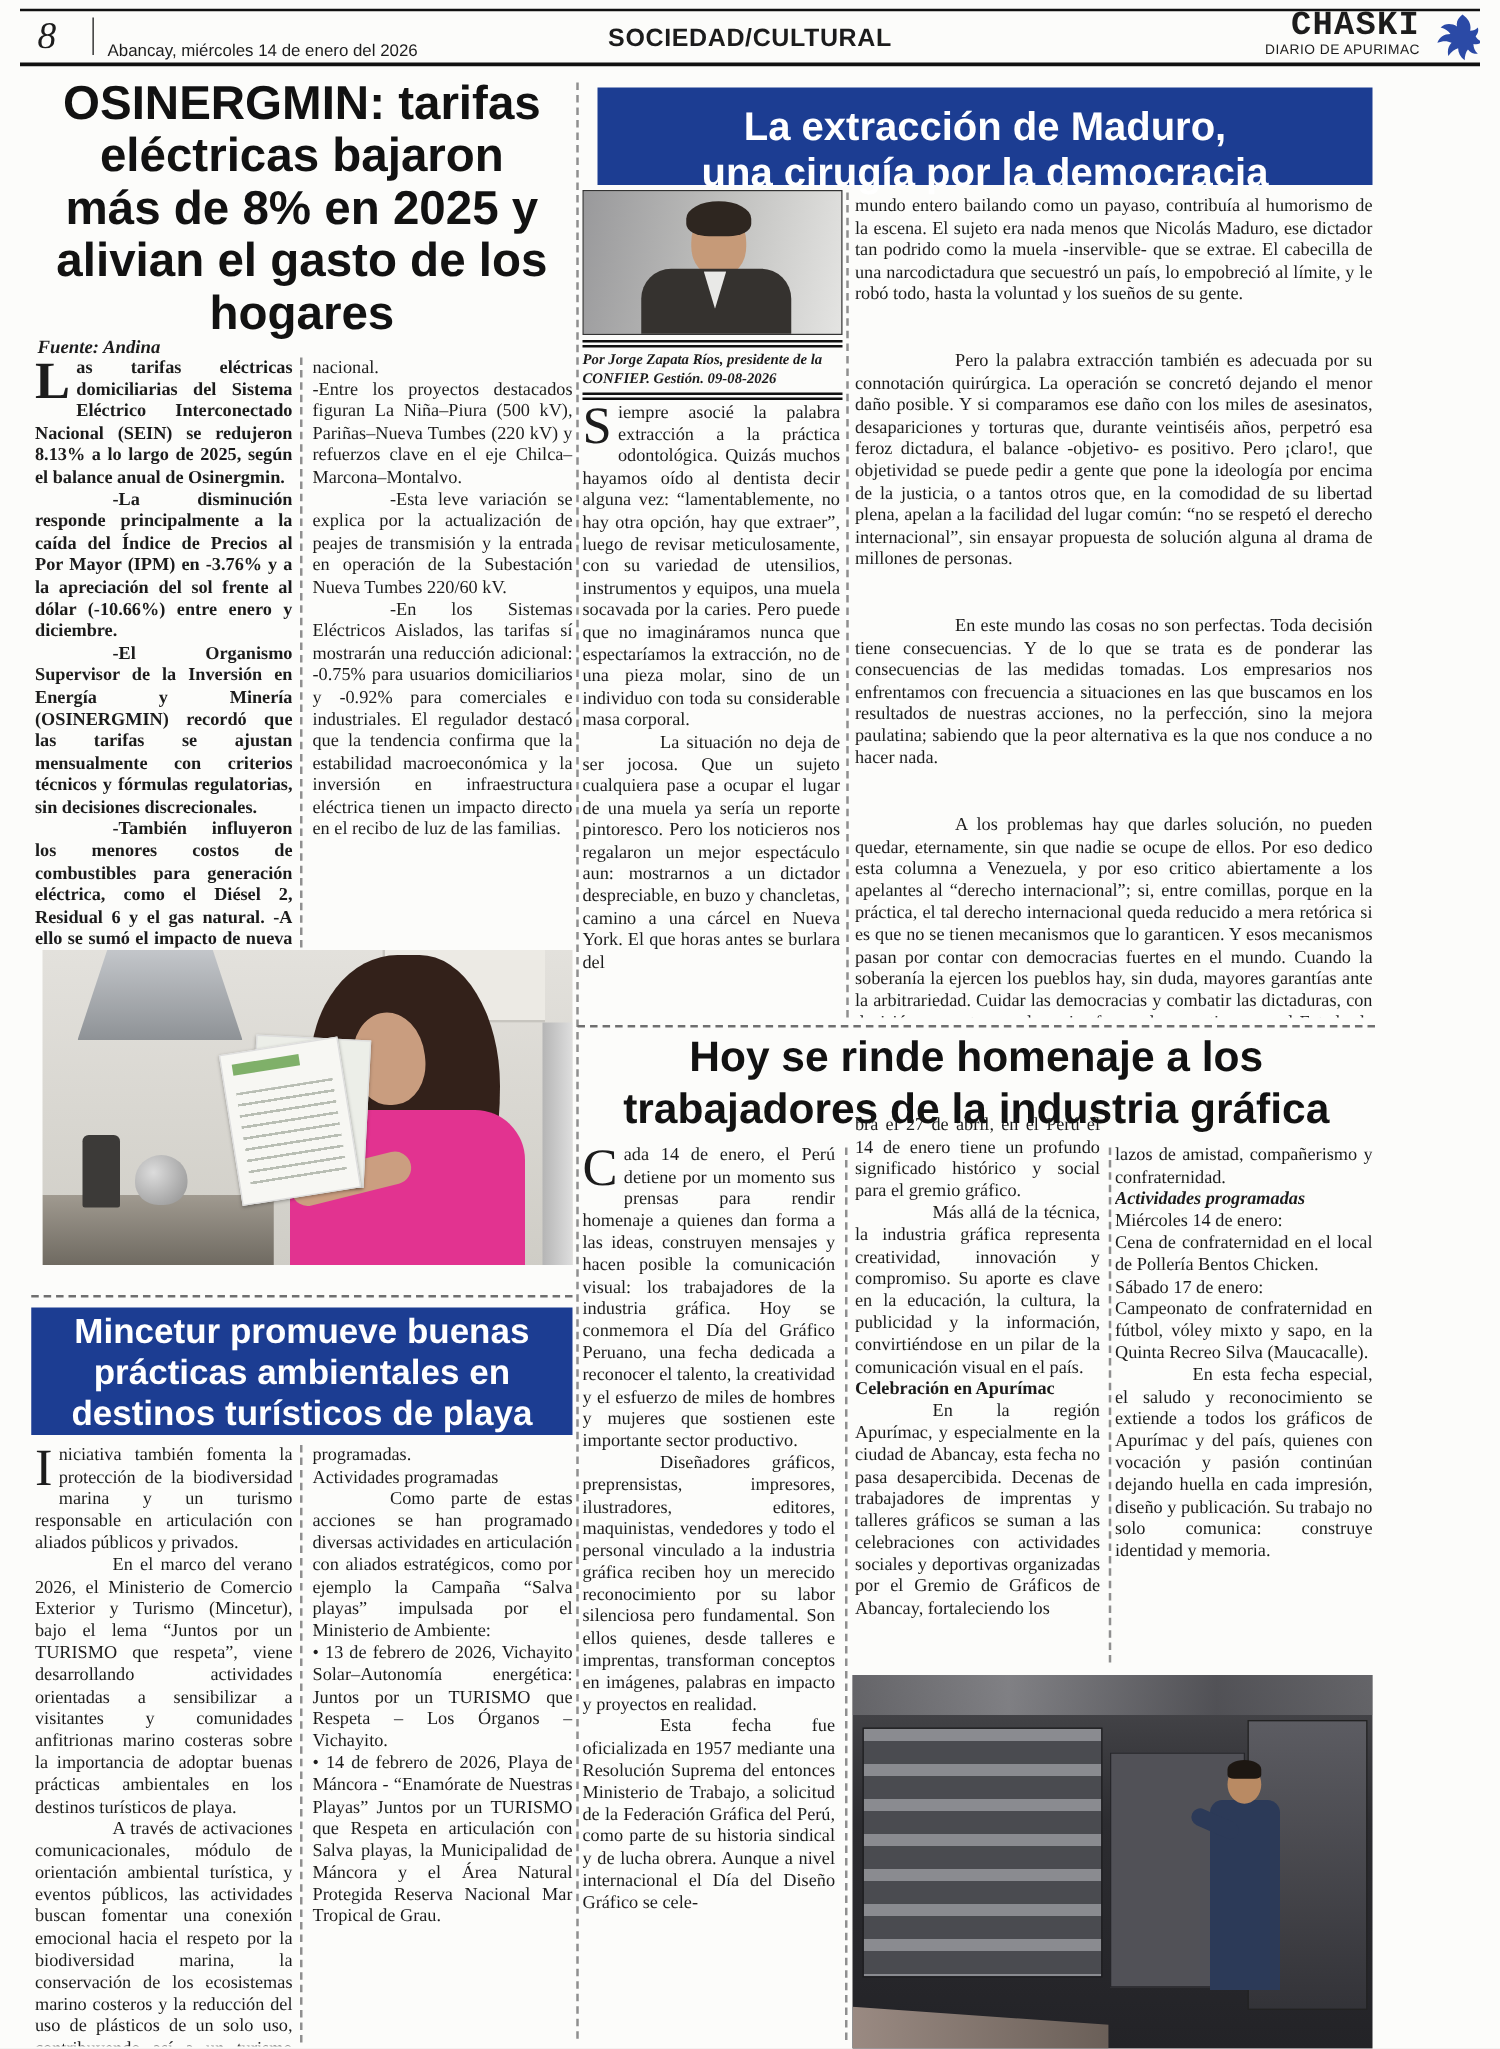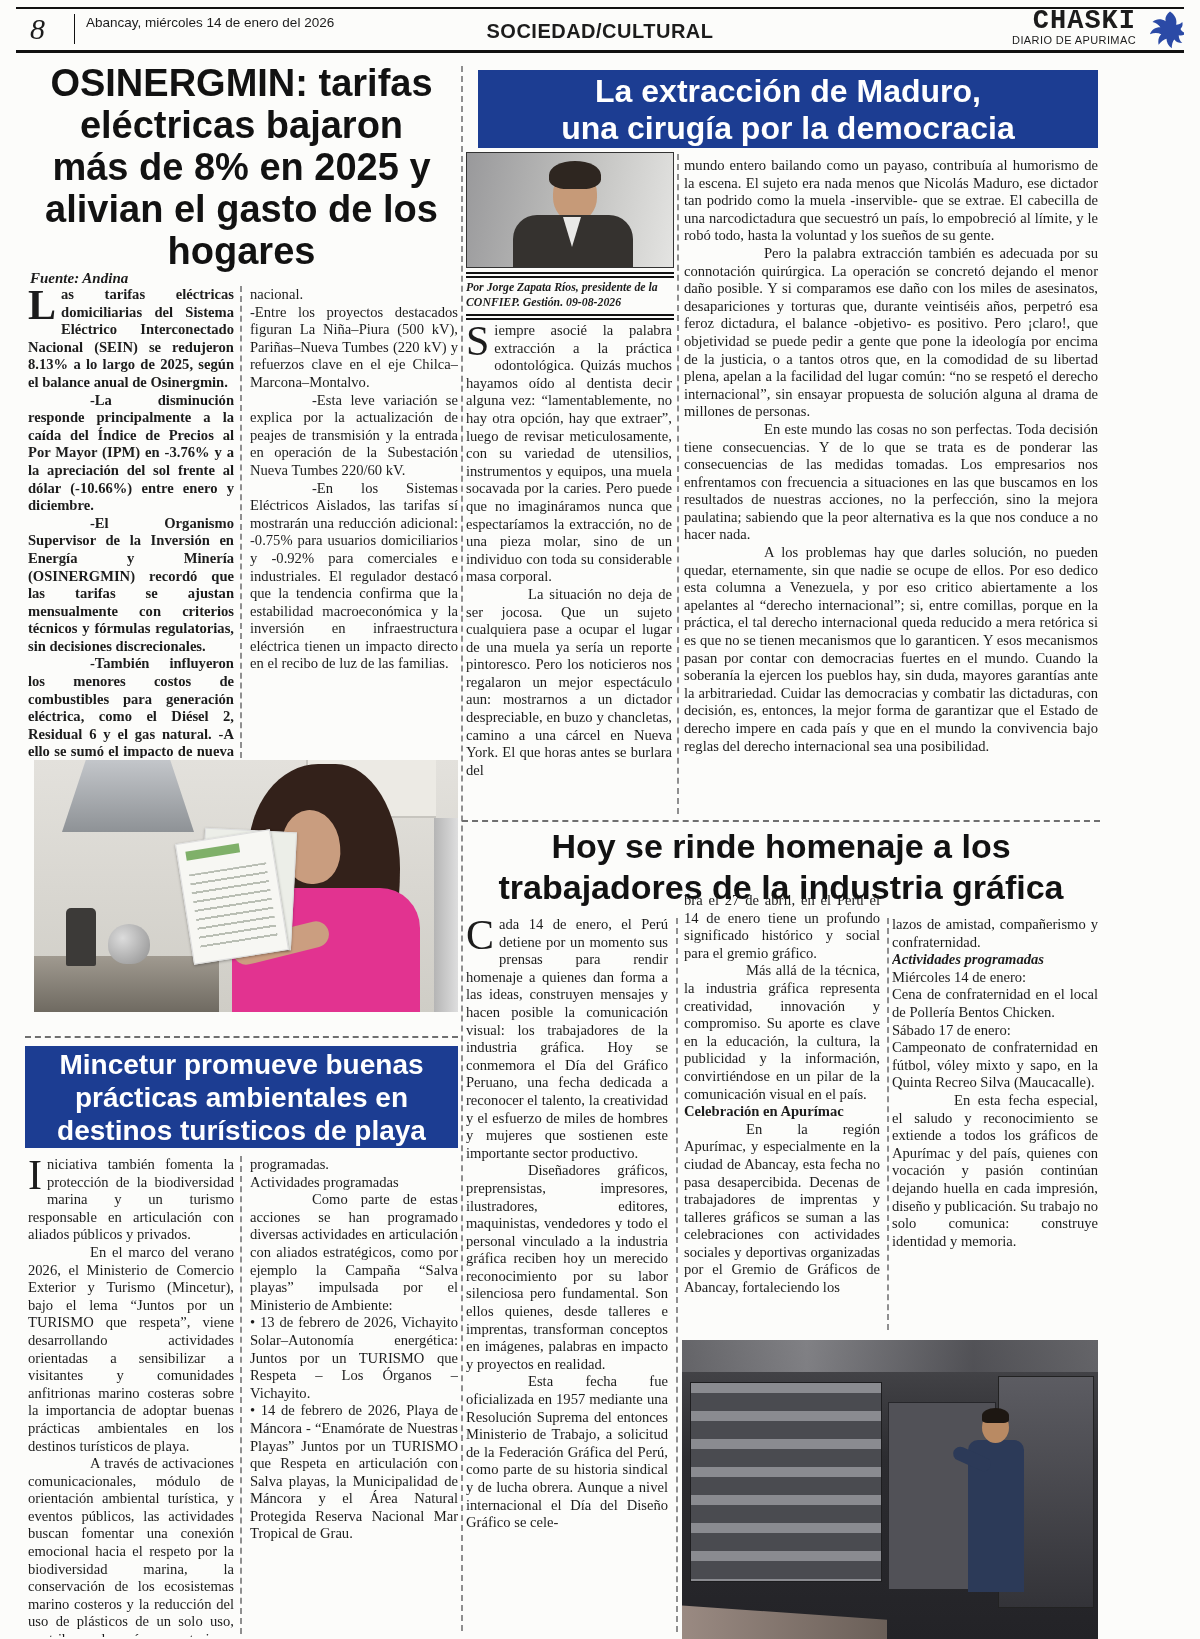--- a/index.html
+++ b/index.html
@@ -8,53 +8,53 @@
     position: relative; width: 1200px; height: 1639px;
     background: #fcfcfa; margin: 0 auto; overflow: hidden;
     font-family: "Liberation Serif", serif; color: #1c1c1c;
   }
   
   .rule { position:absolute; background:#111; }
   .rule-top   { left:16px; right:16px; top:7px;  height:2px; }
   .rule-bot   { left:16px; right:16px; top:50px; height:3px; }
   .pageno { position:absolute; left:30px; top:12px; font-style:italic; font-size:30px; }
   .hdr-vline { position:absolute; left:74px; top:14px; width:1px; height:30px; background:#111; }
-  .hdr-date { position:absolute; left:86px; top:15px; font-family:"Liberation Sans",sans-serif; font-size:13.5px; }
+  .hdr-date { position:absolute; left:86px; top:33px; font-family:"Liberation Sans",sans-serif; font-size:13.5px; }
   .hdr-section { position:absolute; left:50%; transform:translateX(-50%); top:20px;
     font-family:"Liberation Sans",sans-serif; font-weight:bold; font-size:20px; letter-spacing:.5px; }
   .masthead { position:absolute; right:64px; top:8px; text-align:right; }
   .m-title { font-family:Liberation Mono, monospace; font-weight:800; font-size:27px; letter-spacing:1px; line-height:26px; }
   .m-sub   { font-family:"Liberation Sans",sans-serif; font-size:11px; letter-spacing:.4px; }
   .bird { position:absolute; right:16px; top:8px; width:42px; height:42px; color:var(--bird-blue,#2b4aa6); }
 
   
   .col { position:absolute; overflow:hidden; font-size:14.6px; line-height:17.6px;
          text-align:justify; hyphens:auto; }
   .col p { margin:0; }
   .col p.ind { text-indent:62px; }
-  .wide p.ind { text-indent:80px; }
+  .wide p.ind { text-indent:80px;margin-top:36px; }
   .col p.drop::first-letter { float:left; font-size:42px; line-height:33px; padding:3px 5px 0 0; }
   .col p.bold { font-weight:bold; }
   .col p.bi { font-weight:bold; font-style:italic; }
 
   
   .vdash { position:absolute; width:0; border-left:2px dashed #8f8f8f; }
   .hdash { position:absolute; height:0; border-top:2px dashed #6f6f6f; }
 
   
   .osi-title { position:absolute; left:25px; top:62px; width:433px; text-align:center;
     font-family:"Liberation Sans",sans-serif; font-weight:bold; font-size:38px; line-height:42px; color:#121212; }
   .osi-title .tl { display:block; }
   .osi-source { position:absolute; left:30px; top:270px; font-weight:bold; font-style:italic; font-size:15px; }
 
   
   .banner { position:absolute; background:var(--banner-blue,#1c3d92); color:#fff; text-align:center;
     font-family:"Liberation Sans",sans-serif; font-weight:bold; }
   .banner .tl { display:block; }
-  .banner-maduro { left:478px; top:70px; width:620px; height:78px; font-size:32px; line-height:37px; padding-top:3px; }
+  .banner-maduro { left:478px; top:70px; width:620px; height:78px; font-size:32px; line-height:37px; padding-top:13px; }
   .banner-mincetur { left:25px; top:1046px; width:433px; height:102px; font-size:28px; line-height:33px; padding-top:2px; }
 
   .hom-title { position:absolute; left:462px; top:826px; width:638px; text-align:center;
     font-family:"Liberation Sans",sans-serif; font-weight:bold; font-size:34px; line-height:41px; color:#121212; }
   .hom-title .tl { display:block; }
 
   
   .dbl { position:absolute; left:466px; width:208px; height:6px; border-top:2px solid #111; border-bottom:2px solid #111; }
   .byline { position:absolute; left:466px; top:280px; width:208px; font-weight:bold; font-style:italic;
             font-size:11.8px; line-height:15px; }

